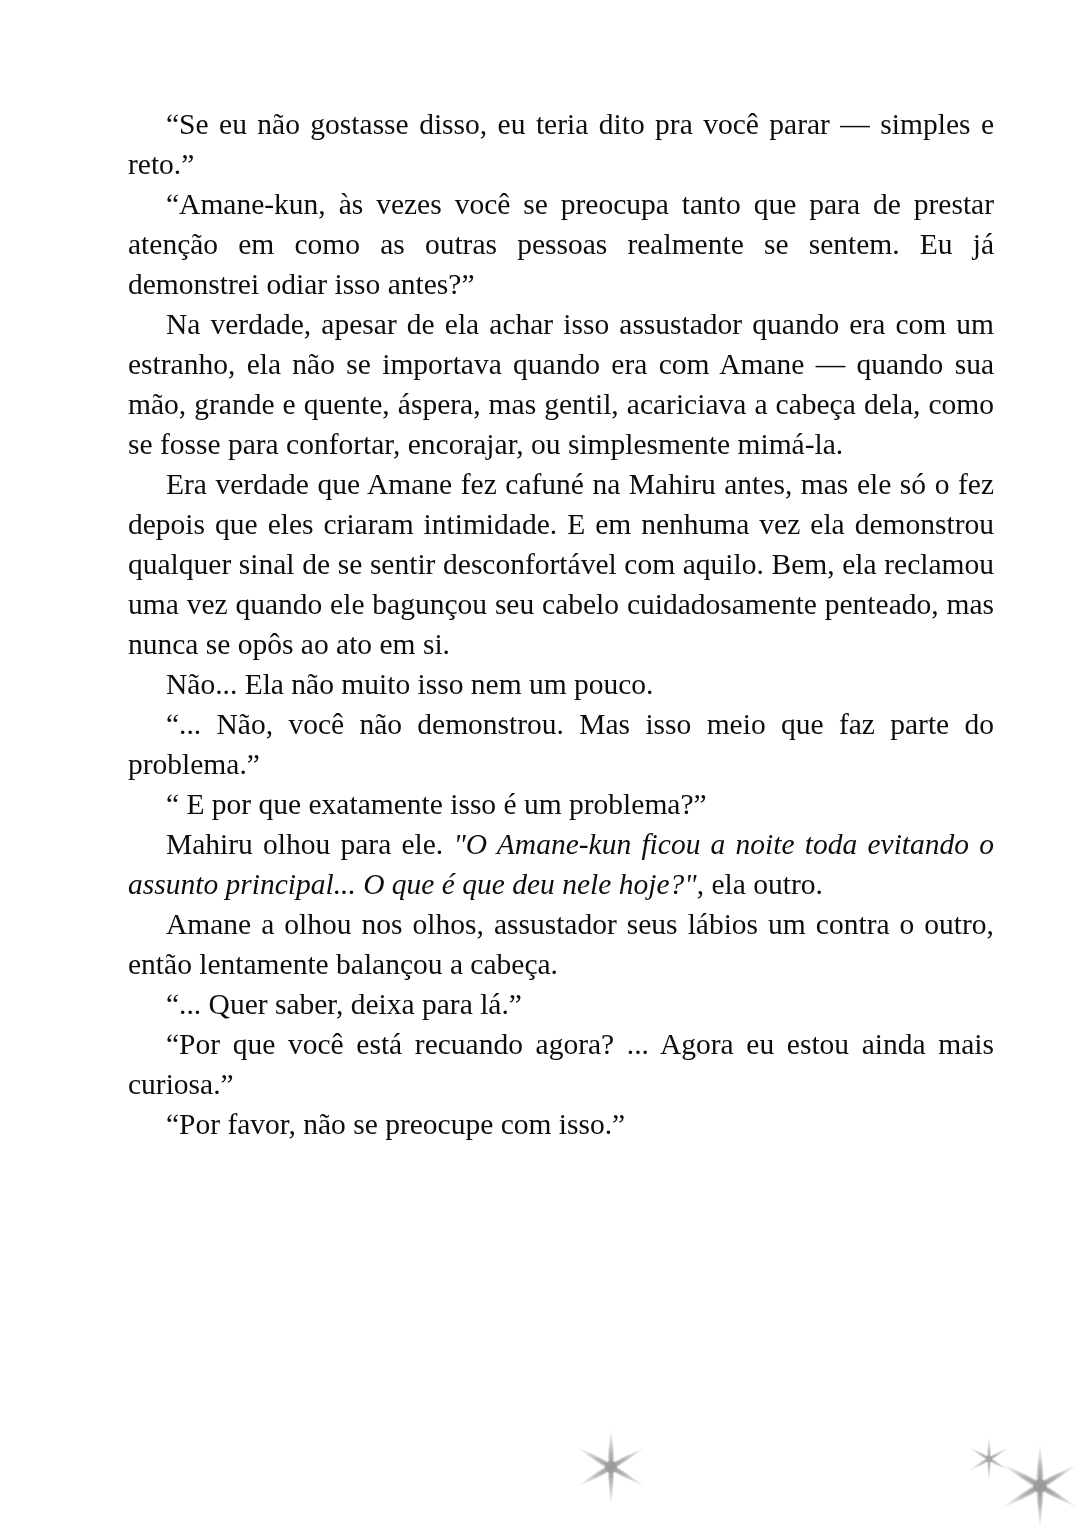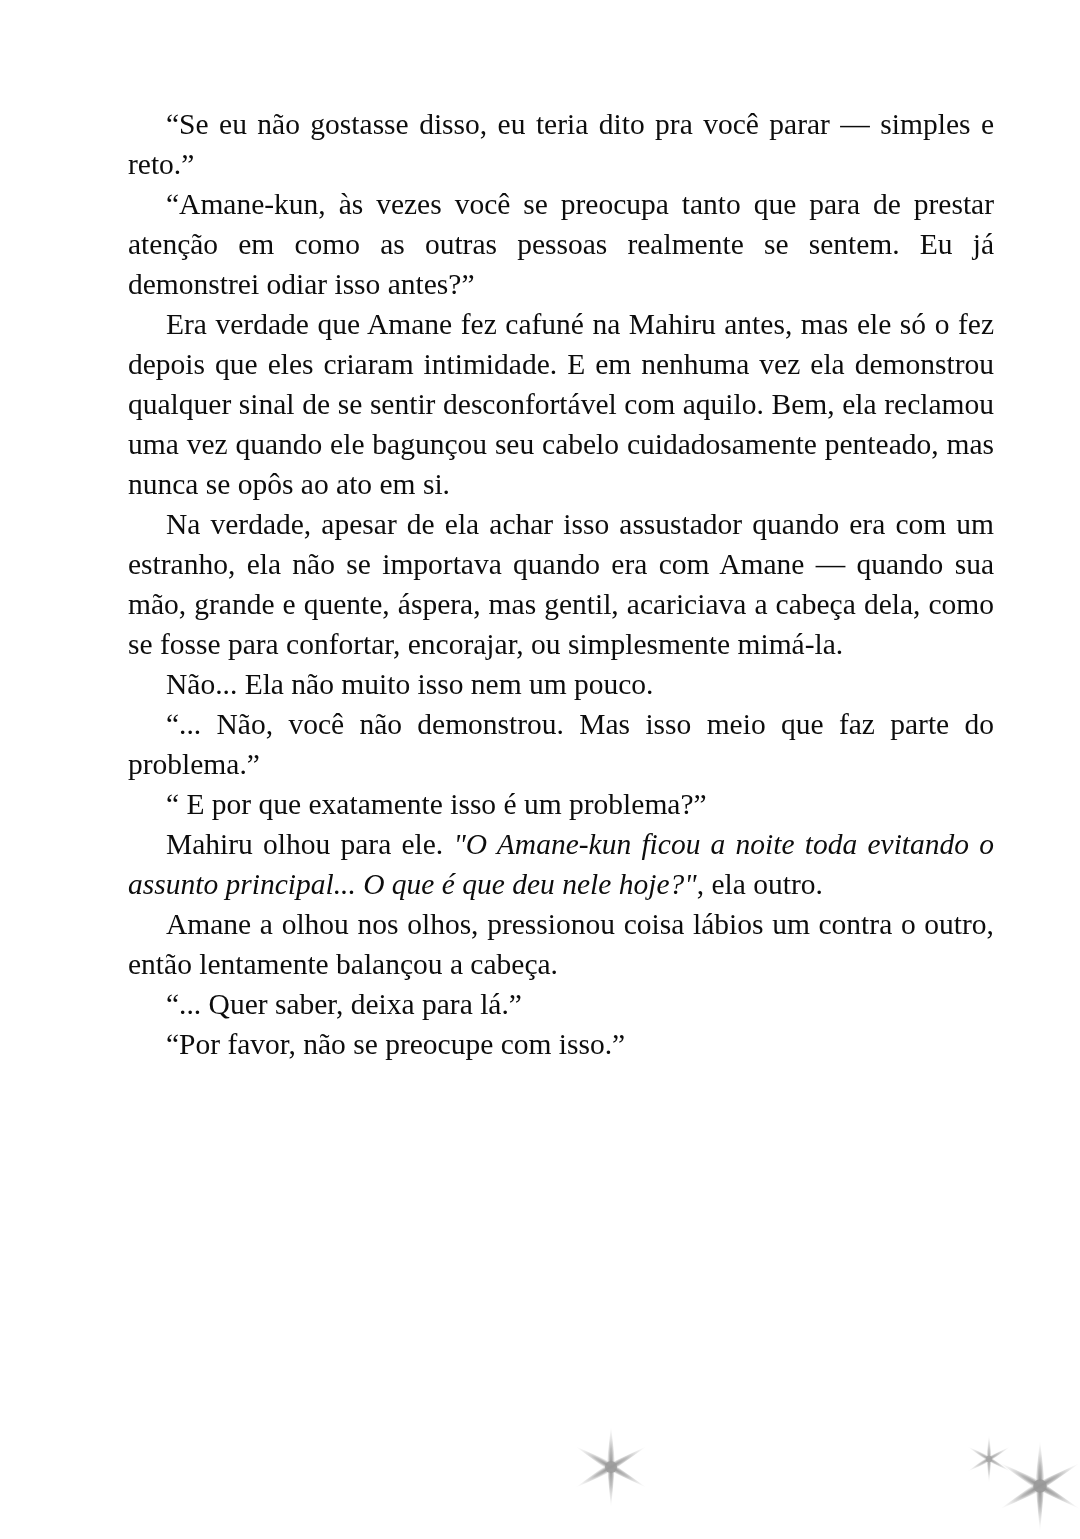--- a/index.html
+++ b/index.html
@@ -81,30 +81,31 @@
 </style>
 </head>
 <body>
 
 <div class="page">
 
   <div class="text-block">
 
     <p class="para">“Se eu não gostasse disso, eu teria dito pra você parar — simples e reto.”</p>
     <p class="para">“Amane-kun, às vezes você se preocupa tanto que para de prestar atenção em como as outras pessoas realmente se sentem. Eu já demonstrei odiar isso antes?”</p>
+    <p class="para">Na verdade, apesar de ela achar isso assustador quando era com um estranho, ela não se importava quando era com Amane — quando sua mão, grande e quente, áspera, mas gentil, acariciava a cabeça dela, como se fosse para confortar, encorajar, ou simplesmente mimá-la.</p>
     <p class="para">Era verdade que Amane fez cafuné na Mahiru antes, mas ele só o fez depois que eles criaram intimidade. E em nenhuma vez ela demonstrou qualquer sinal de se sentir desconfortável com aquilo. Bem, ela reclamou uma vez quando ele bagunçou seu cabelo cuidadosamente penteado, mas nunca se opôs ao ato em si.</p>
-    <p class="para">Na verdade, apesar de ela achar isso assustador quando era com um estranho, ela não se importava quando era com Amane — quando sua mão, grande e quente, áspera, mas gentil, acariciava a cabeça dela, como se fosse para confortar, encorajar, ou simplesmente mimá-la.</p>
     <p class="para">Não... Ela não muito isso nem um pouco.</p>
     <p class="para">“... Não, você não demonstrou. Mas isso meio que faz parte do problema.”</p>
     <p class="para">“ E por que exatamente isso é um problema?”</p>
 
     <p class="para thought"><span>Mahiru olhou para ele. </span><span class="thought-italic">"O Amane-kun ficou a noite toda evitando o assunto principal... O que é que deu nele hoje?"</span><span>, ela outro.</span></p>
 
-    <p class="para">Amane a olhou nos olhos, pressionou coisa lábios um contra o outro, então lentamente balançou a cabeça.</p>
+    <p class="para">Amane a olhou nos olhos, assustador seus lábios um contra o outro, então lentamente balançou a cabeça.</p>
     <p class="para">“... Quer saber, deixa para lá.”</p>
+    <p class="para">“Por que você está recuando agora? ... Agora eu estou ainda mais curiosa.”</p>
     <p class="para">“Por favor, não se preocupe com isso.”</p>
 
   </div>
 
   <div class="ornaments">
 
     <span class="sparkle sparkle-left">
       <svg viewBox="0 0 100 100" aria-hidden="true">
         <defs>
           <radialGradient id="sg1" cx="50%" cy="50%" r="50%">

